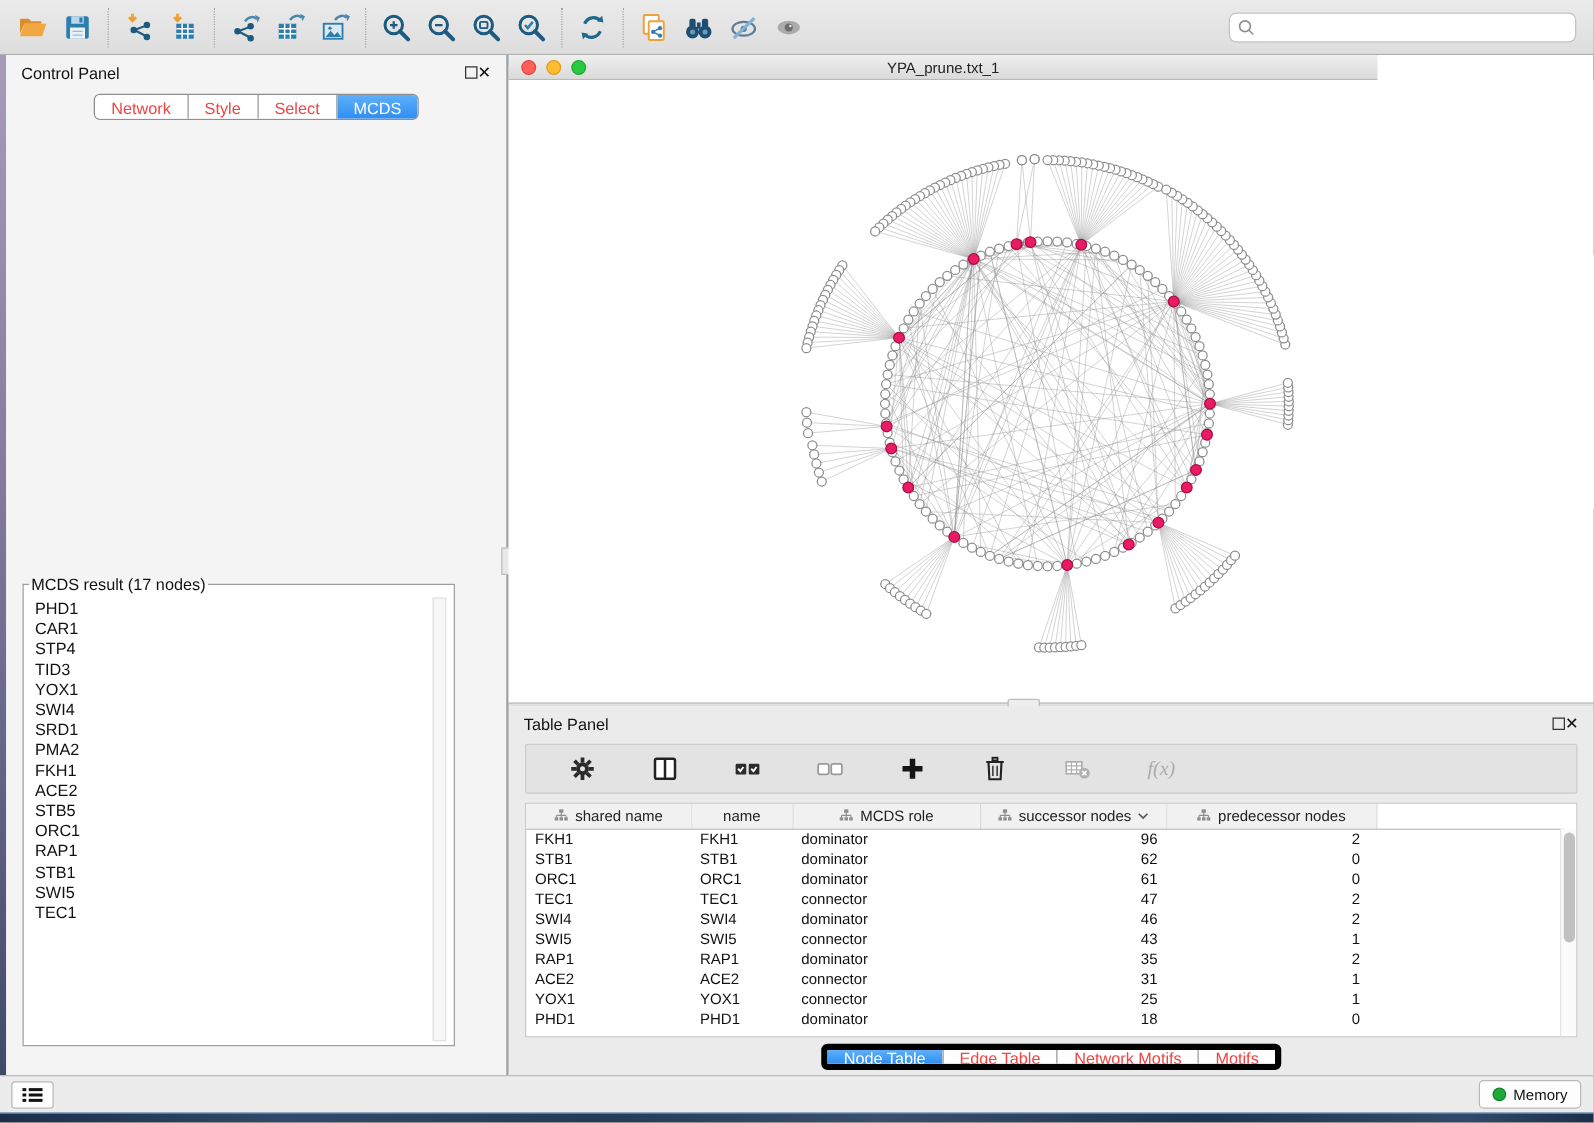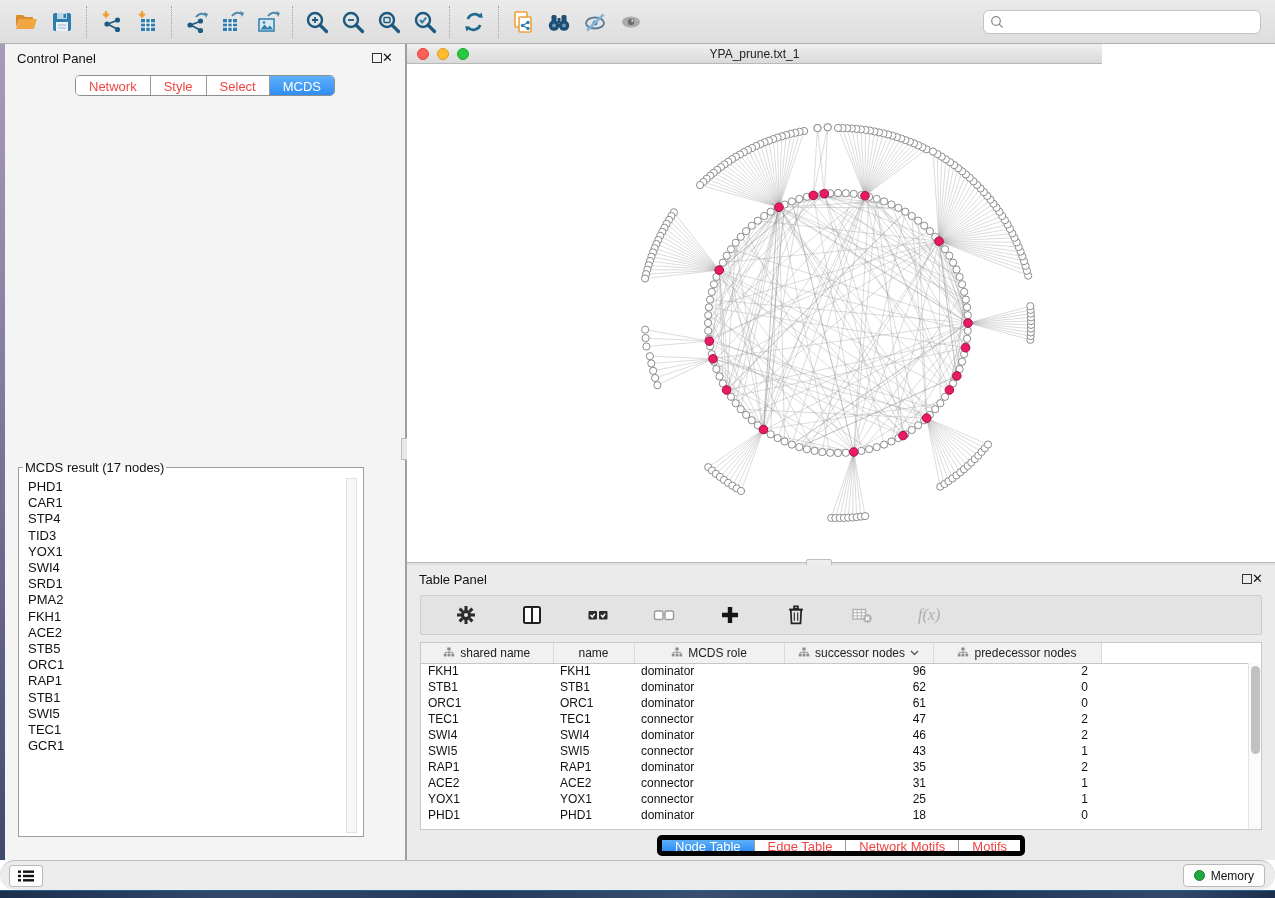--- a/index.html
+++ b/index.html
@@ -82,21 +82,21 @@
   table.nodes{border-collapse:collapse;table-layout:fixed;width:830px;font-size:12px;}
   table.nodes th{height:20px;background:#f1f1f1;border-right:1px solid #dadada;border-bottom:1px solid #c6c6c6;
     font-weight:normal;color:#222;padding:0;white-space:nowrap;overflow:hidden;}
   table.nodes th .hwrap{display:flex;align-items:center;justify-content:center;gap:5px;}
   table.nodes td{height:16px;padding:0 7px;white-space:nowrap;overflow:hidden;color:#111;}
   .tp-scroll{position:absolute;right:0;top:20px;bottom:0;width:13px;background:#fbfbfb;border-left:1px solid #e4e4e4;}
   .tp-thumb{position:absolute;left:2px;top:3px;width:9px;height:88px;background:#c1c1c1;border-radius:5px;}
   .tp-tabs{position:absolute;left:50%;transform:translateX(-50%);top:270px;display:inline-flex;
     background:#fff;border:5px solid #000000;border-radius:5px;overflow:hidden;height:21px;}
   
-  .status{position:absolute;left:0;top:860px;width:1275px;height:30px;background:#ececec;border-top:1px solid #bdbdbd;border-radius:15px;}
+  .status{position:absolute;left:0;top:860px;width:1275px;height:30px;background:#ececec;border-top:1px solid #bdbdbd;}
   .list-btn{position:absolute;left:9px;top:4px;width:34px;height:22px;background:#fdfdfd;border:1px solid #b9b9b9;border-radius:3px;
     display:flex;align-items:center;justify-content:center;}
   .mem-btn{position:absolute;right:10px;top:3px;height:23px;background:#fdfdfd;border:1px solid #b9b9b9;border-radius:4px;
     display:flex;align-items:center;gap:6px;padding:0 10px;font-size:12px;color:#111;}
   .mem-dot{width:11px;height:11px;border-radius:50%;background:#1fa93c;border:1px solid #13832b;}
 </style>
 </head>
 <body>
 
 <div id="app">
@@ -281,21 +281,20 @@
           <li>SRD1</li>
           <li>PMA2</li>
           <li>FKH1</li>
           <li>ACE2</li>
           <li>STB5</li>
           <li>ORC1</li>
           <li>RAP1</li>
           <li>STB1</li>
           <li>SWI5</li>
           <li>TEC1</li>
-          <li>GCR1</li>
         </ul>
       <div class="list-scroll"></div>
     </fieldset>
   </div>
 
   <div class="v-split">
       <span class="grip"></span>
     </div>
 
   <div class="right-col">

